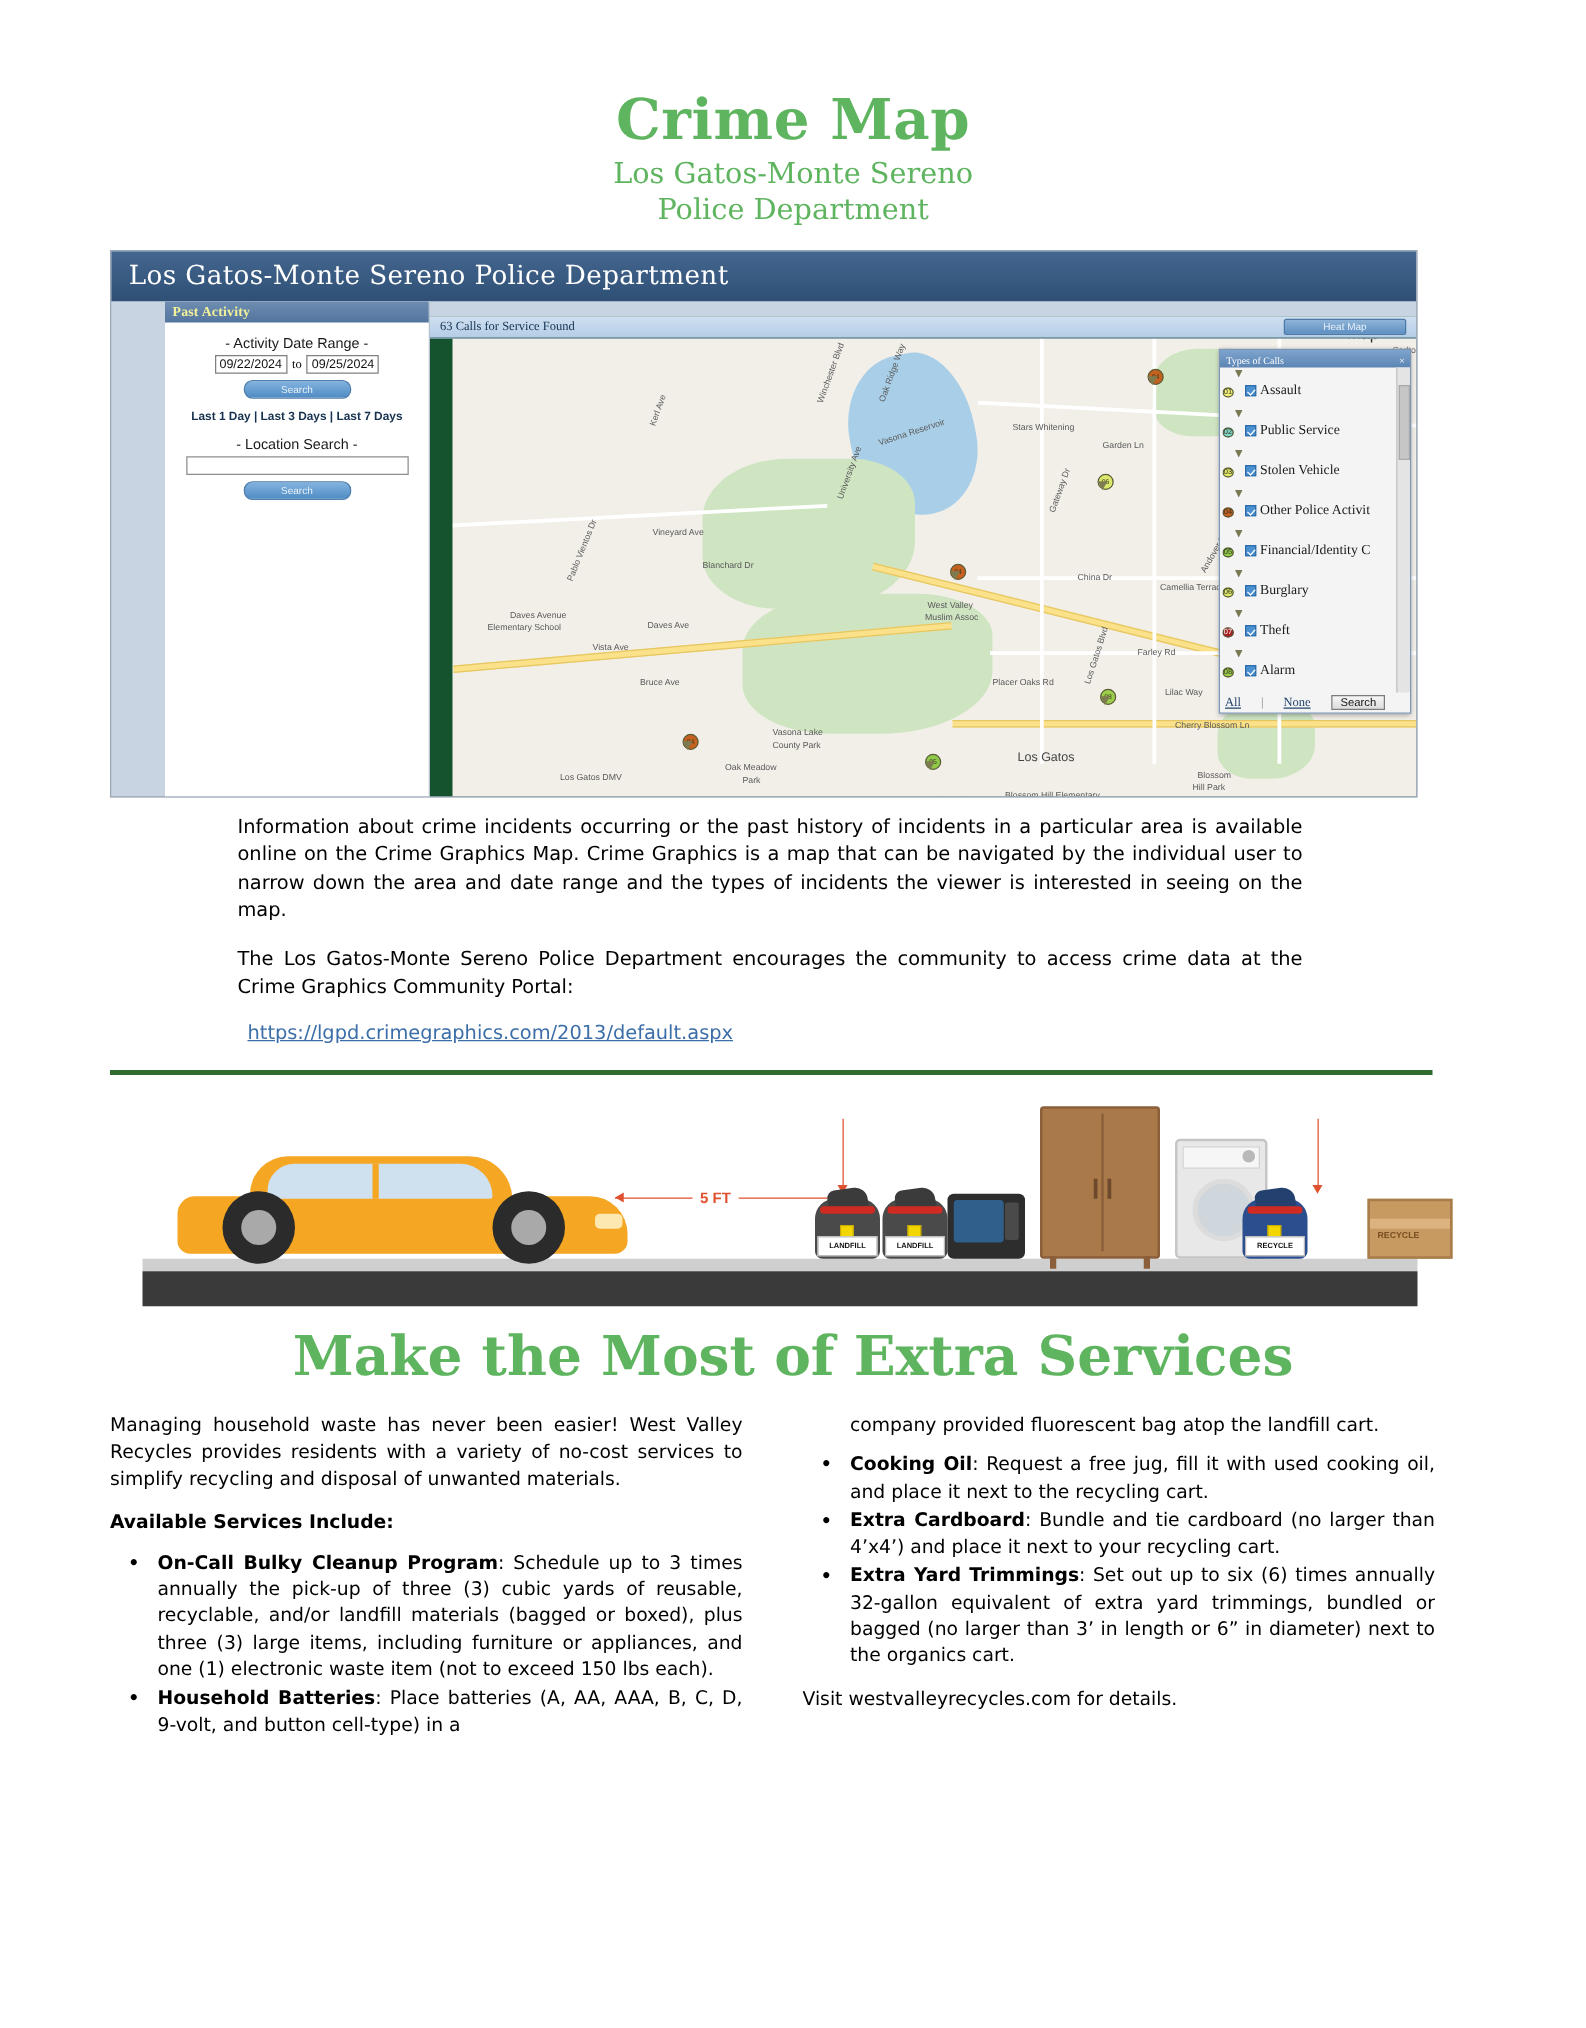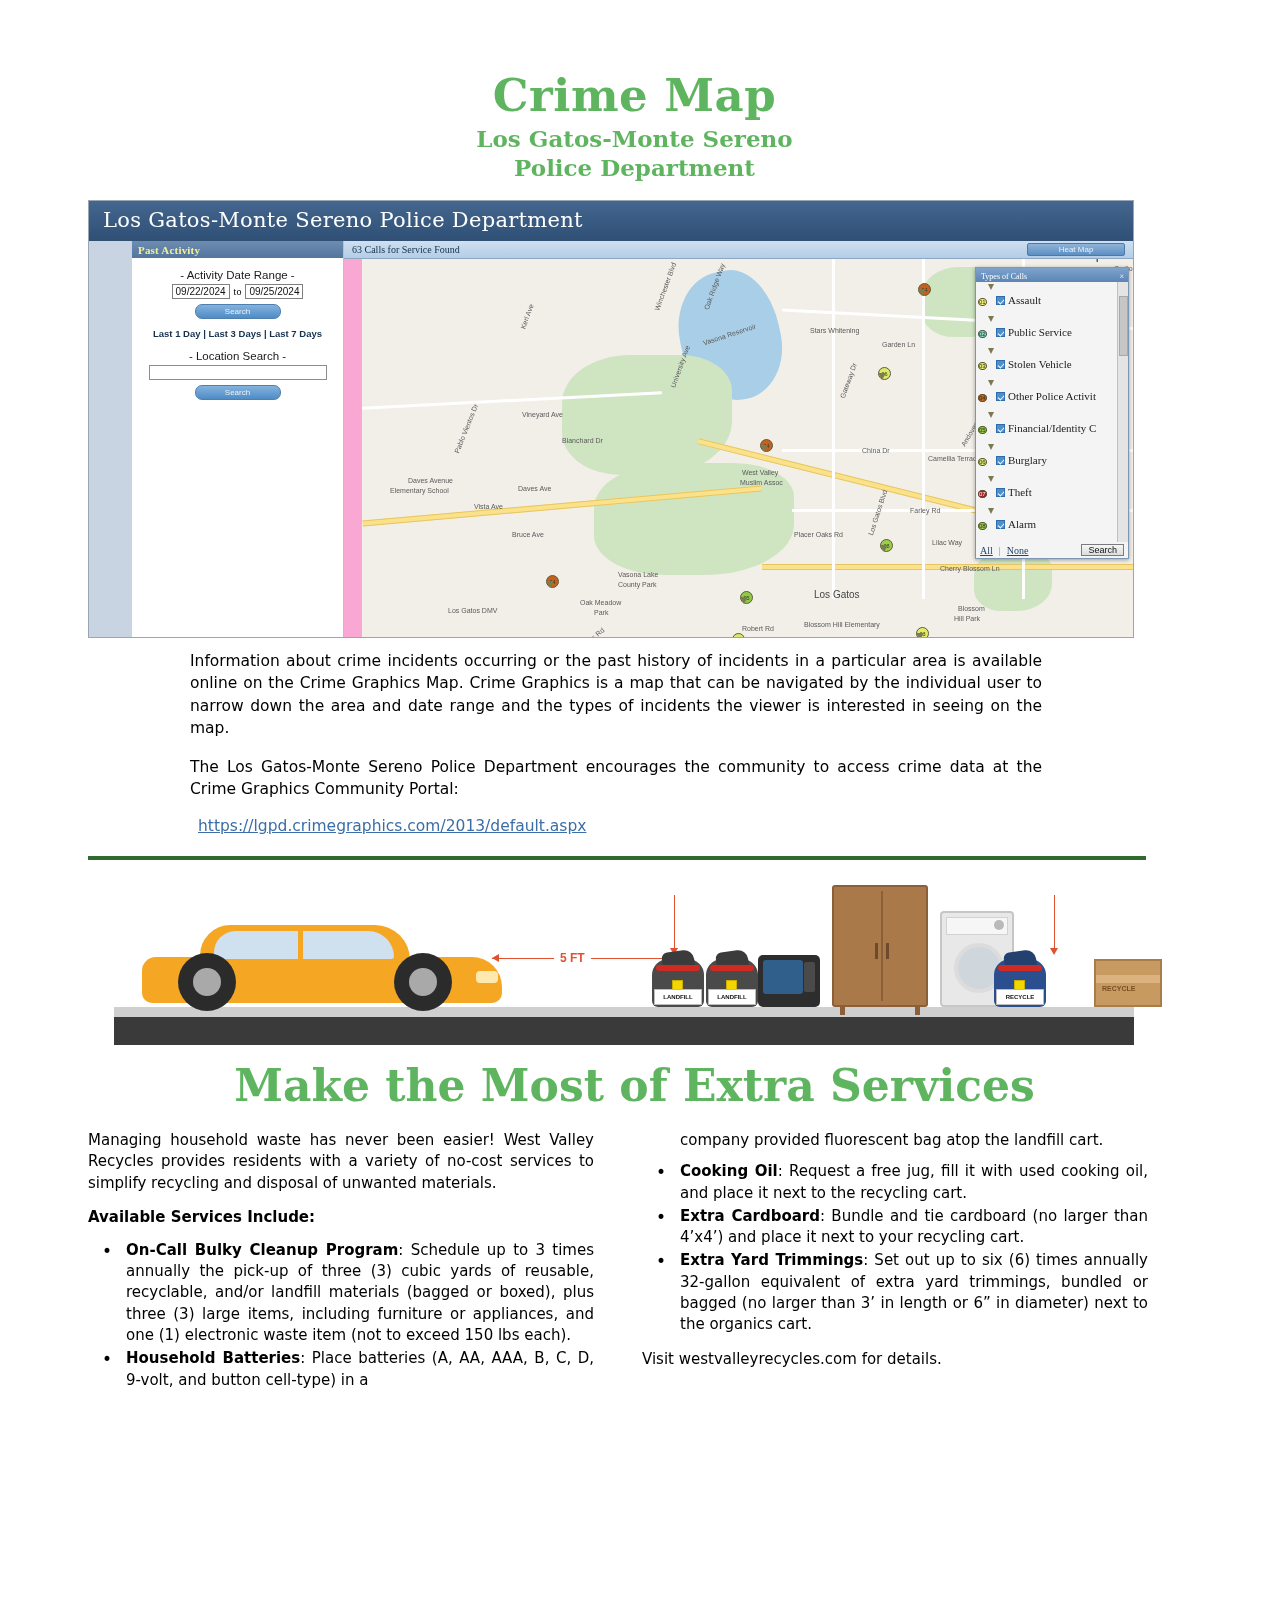--- a/index.html
+++ b/index.html
@@ -20,21 +20,21 @@
     font-weight:bold;
     font-size:45px;
     line-height:1.05;
     margin:72px 0 0 0;
     letter-spacing:0.5px;
   }
   .page-subtitle {
     text-align:center;
     color:#5fb55f;
     font-family:"DejaVu Serif", serif;
-    font-weight:bold;
+    font-weight:normal;
     font-size:23px;
     line-height:1.25;
     margin-top:6px;
   }
 
   
   .cg-shot {
     position:absolute;
     left:88px; top:200px;
     width:1046px; height:438px;
@@ -121,21 +121,21 @@
   .cg-nav-item {
     background:linear-gradient(#7d9bbd,#6387ae);
     border-bottom:1px solid #9db3cc;
     color:#ffffff;
     font-size:9.5px;
     padding:3px 0 3px 7px;
     font-family:"Liberation Sans", sans-serif;
   }
   .cg-nav-foot { height:42px; background:#bdb49c; }
 
-  .cg-maparea { flex:1; position:relative; background:#f9a8d4; }
+  .cg-maparea { flex:1; position:relative; background:#14532d;margin-top:12px; }
   .cg-topbar {
     height:18px;
     background:linear-gradient(#cfe0f0,#b4cde6);
     border-bottom:1px solid #8ea8c4;
     display:flex; align-items:center; justify-content:space-between;
     padding:0 8px;
   }
   .cg-count { font-size:10px; color:#12304f; }
   .cg-heatmap {
     width:98px; height:13px; border-radius:2px;
@@ -219,22 +219,22 @@
   .legend-cb {
     width:9px;height:9px;background:#4a8fd2;border:1px solid #2f6ca8;
     flex:0 0 9px; position:relative;
   }
   .legend-cb:after{
     content:"";position:absolute;left:2px;top:1px;width:3px;height:5px;
     border:solid #fff;border-width:0 1.4px 1.4px 0;transform:rotate(42deg);
   }
   .legend-label { font-size:11px; color:#1b1b1b; white-space:nowrap; }
   .cg-legend-foot {
-    position:absolute; bottom:2px; left:4px; right:4px;
-    display:flex; align-items:center; gap:6px; font-size:10px; color:#23456b;
+    position:absolute; bottom:2px; left:4px; right:20px;
+    display:flex; align-items:center; gap:16px; font-size:10px; color:#23456b;
   }
   .cg-legend-foot .sep { color:#888; }
   .foot-search {
     margin-left:auto; border:1px solid #7b7b7b;
     background:linear-gradient(#f6f6f6,#dcdcdc);
     font-size:9px; padding:0 6px; color:#111;
     font-family:"Liberation Sans", sans-serif;
   }
   .cg-scroll {
     position:absolute; right:0; top:14px; width:11px; bottom:16px;

